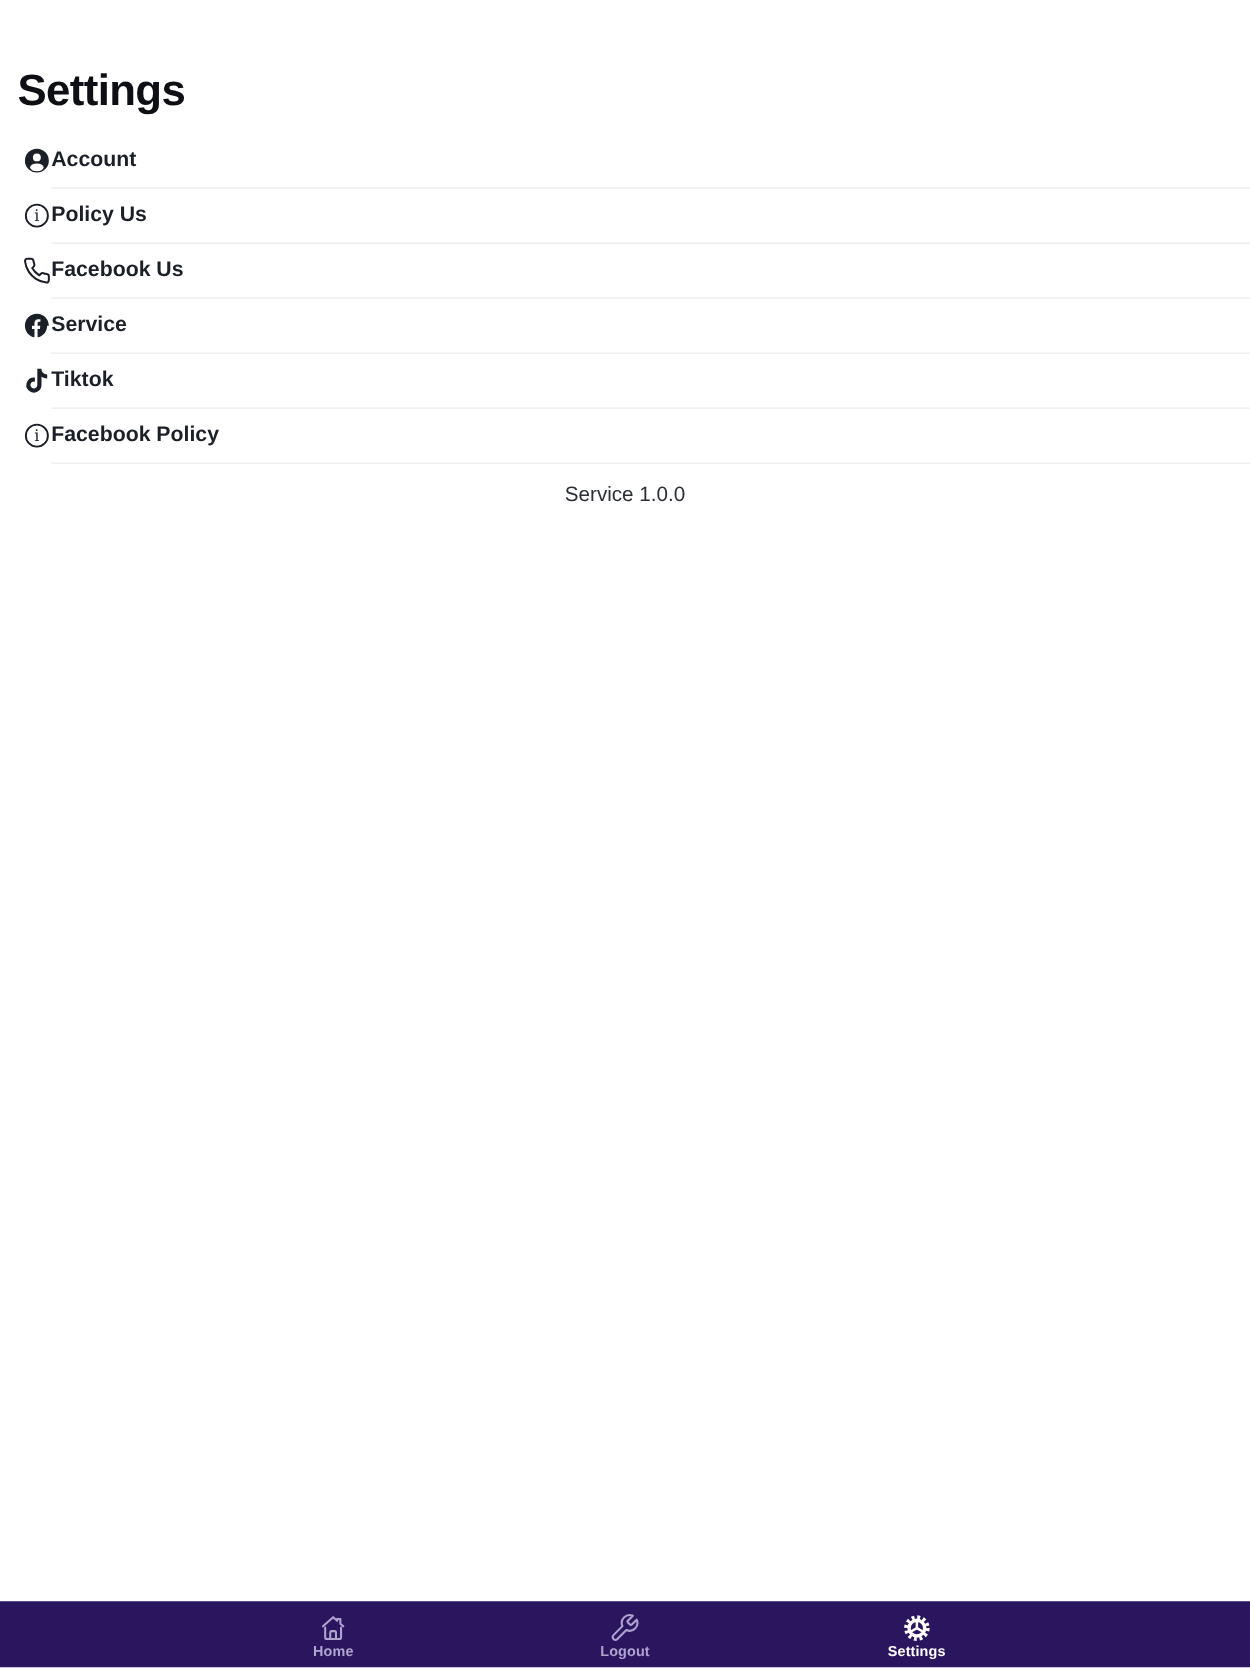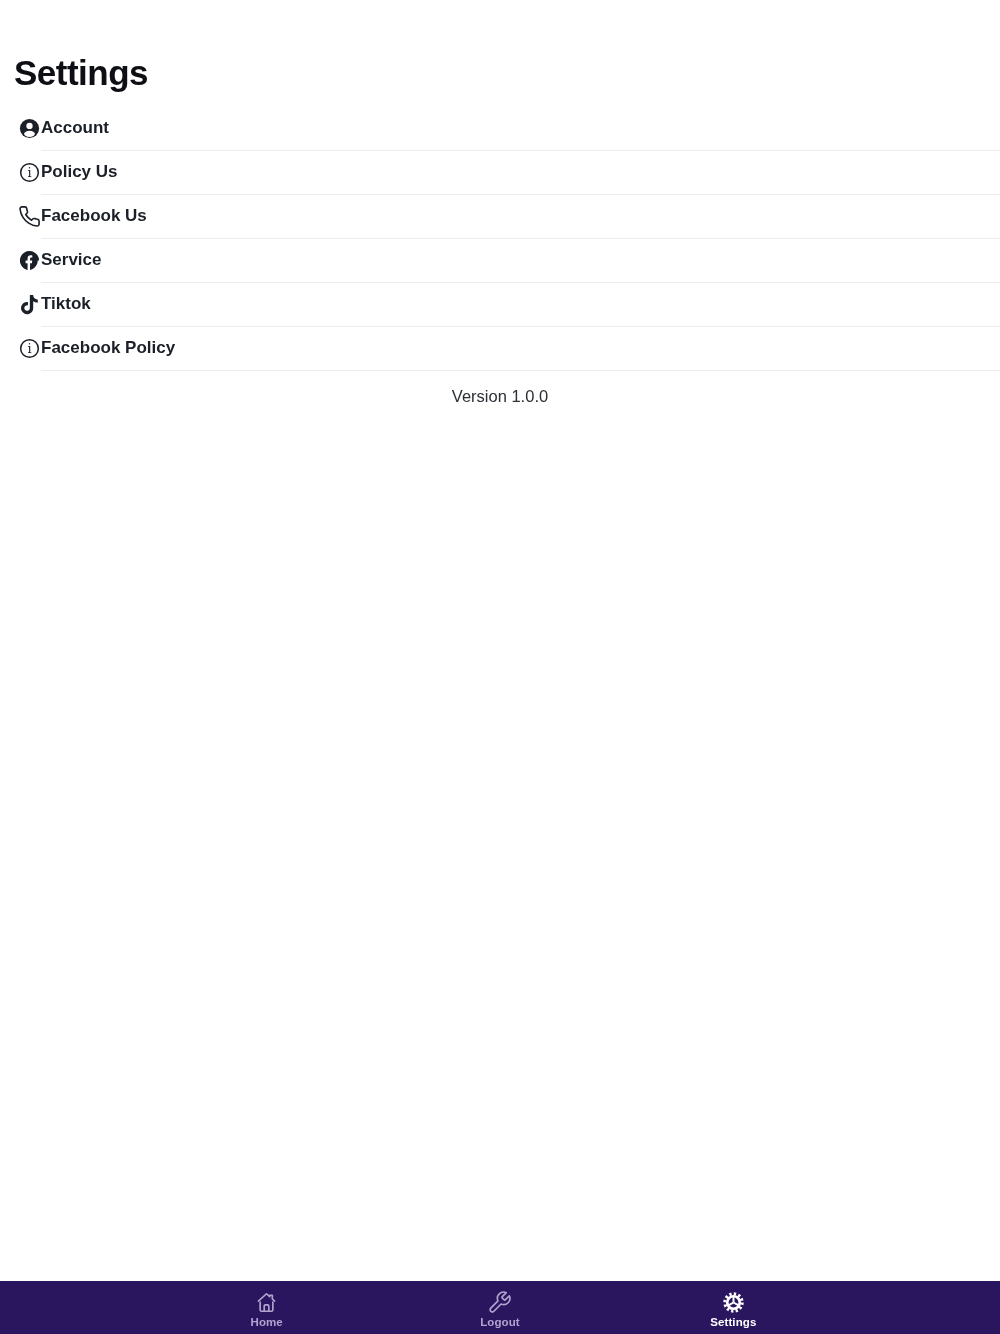--- a/index.html
+++ b/index.html
@@ -148,21 +148,21 @@
         </svg>
       </span>
       <div class="menu-row-content">
         <span class="menu-label">Facebook Policy</span>
       </div>
     </div>
 
 
   </div>
 
-  <div class="version">Version 1.0.0</div>
+  <div class="version">Service 1.0.0</div>
 </div>
 
 <nav class="tabbar">
   <div class="tabbar-inner">
 
     <div class="tab">
       <span class="tab-icon">
         <svg viewBox="0 0 24 24" fill="none" stroke="currentColor" stroke-width="1.6" stroke-linecap="round" stroke-linejoin="round">
           <path d="M4.2 10.6 12 3.6l3.1 2.8V5h2.5v3.6l2.2 2"></path>
           <path d="M5.9 11.6V19c0 .8.6 1.4 1.4 1.4h9.4c.8 0 1.4-.6 1.4-1.4v-7.4"></path>

